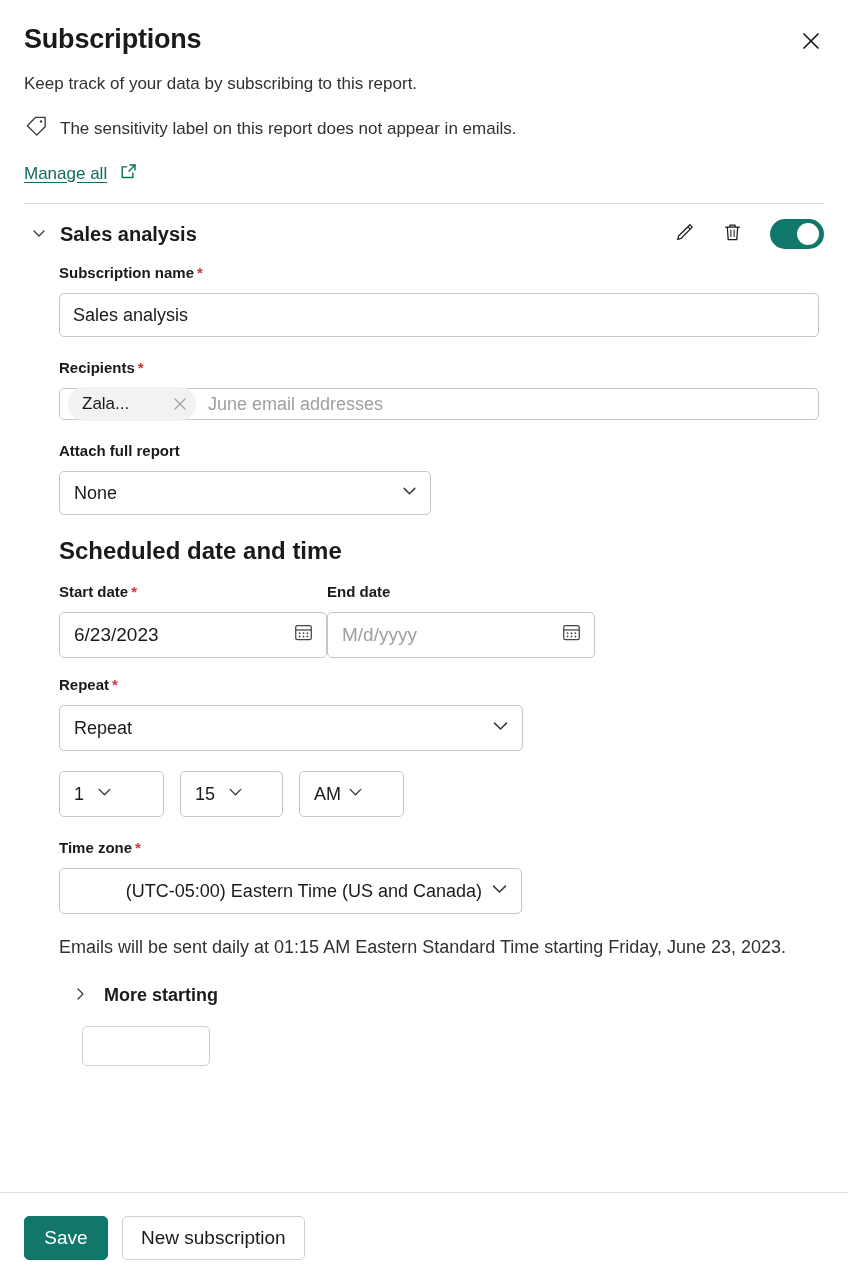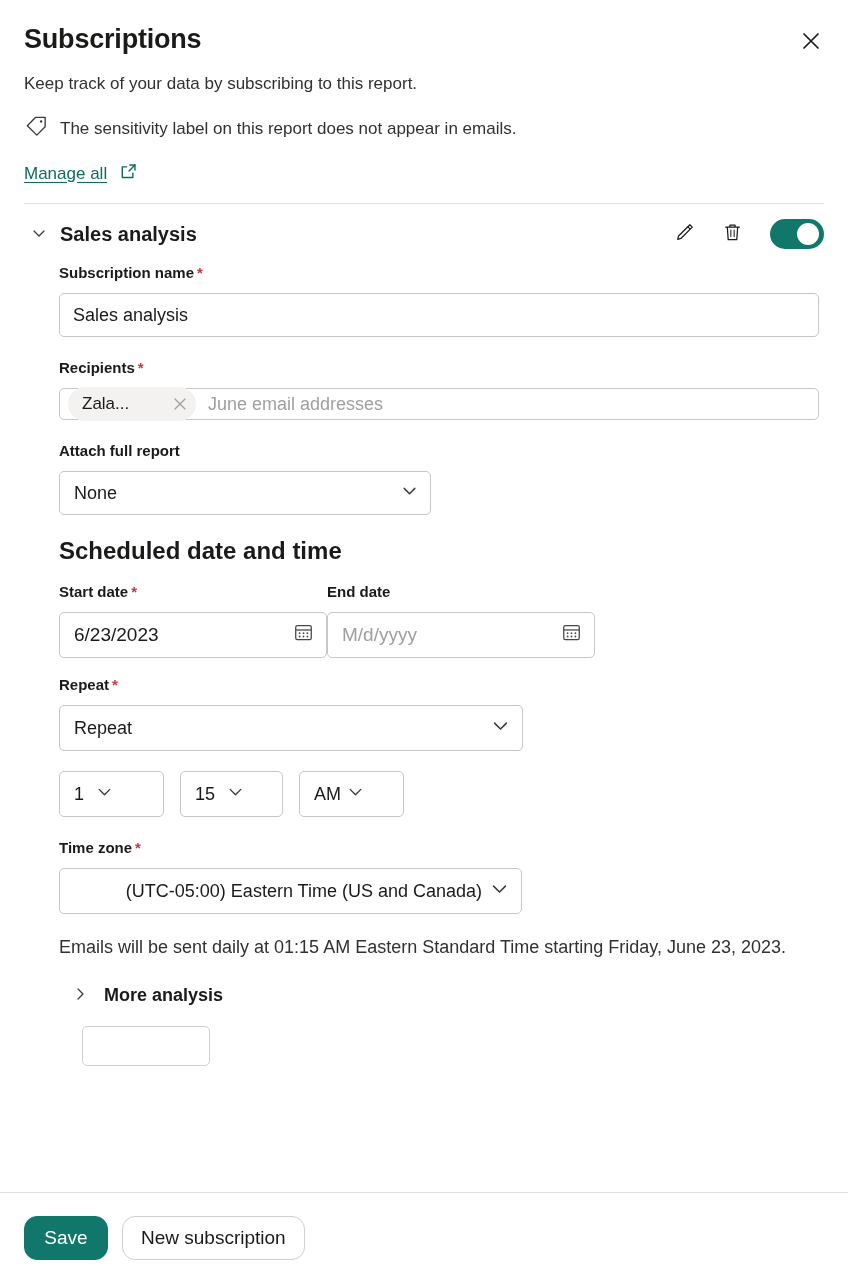--- a/index.html
+++ b/index.html
@@ -280,21 +280,21 @@
     border-top: 1px solid #e1dfdd;
     height: 90px;
     display: flex;
     align-items: center;
     gap: 14px;
     padding: 0 24px;
     background: #fff;
   }
   .btn {
     height: 44px;
-    border-radius: 13px;
+    border-radius: 5px;
     font-size: 19px;
     display: flex;
     align-items: center;
     justify-content: center;
     cursor: pointer;
     padding: 0 18px;
     font-family: "Liberation Sans", sans-serif;
   }
   .btn-primary {
     background: #11776a;
@@ -528,21 +528,21 @@
       </div>
 
       <p class="info-text">Emails will be sent daily at 01:15 AM Eastern Standard Time starting Friday, June 23, 2023.</p>
 
       <div class="more-row">
         <span>
           <svg width="16" height="16" viewBox="0 0 16 16" fill="none">
             <path d="M6 3 L11 8 L6 13" stroke="#3b3a39" stroke-width="1.3" stroke-linecap="round" stroke-linejoin="round"></path>
           </svg>
         </span>
-        <span class="more-label">More analysis</span>
+        <span class="more-label">More starting</span>
       </div>
 
       <div class="ghost-btn"></div>
     </div>
   </div>
 
   <div class="footer">
     <button class="btn btn-primary">Save</button>
     <button class="btn btn-default">New subscription</button>
   </div>

